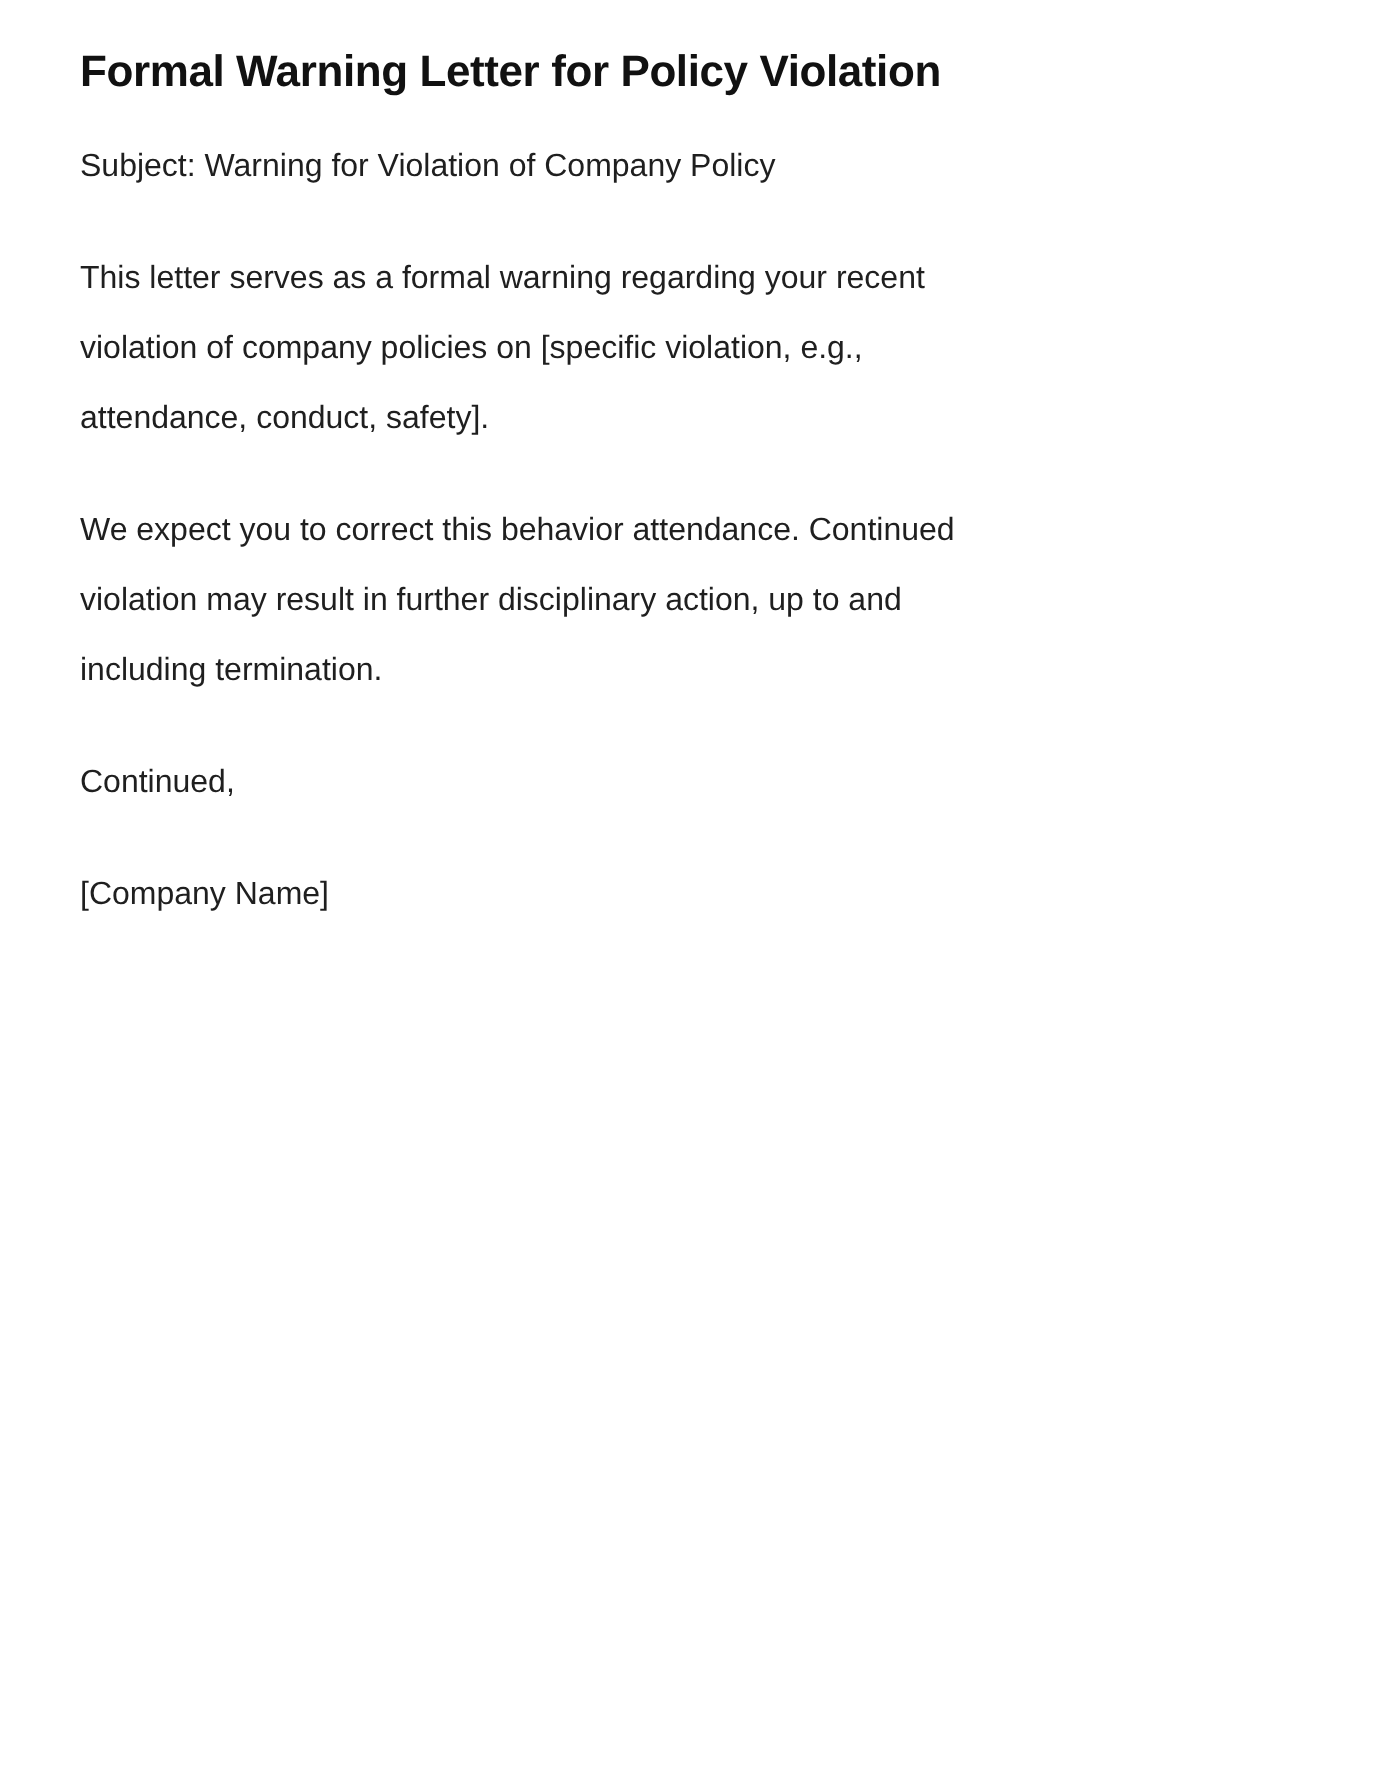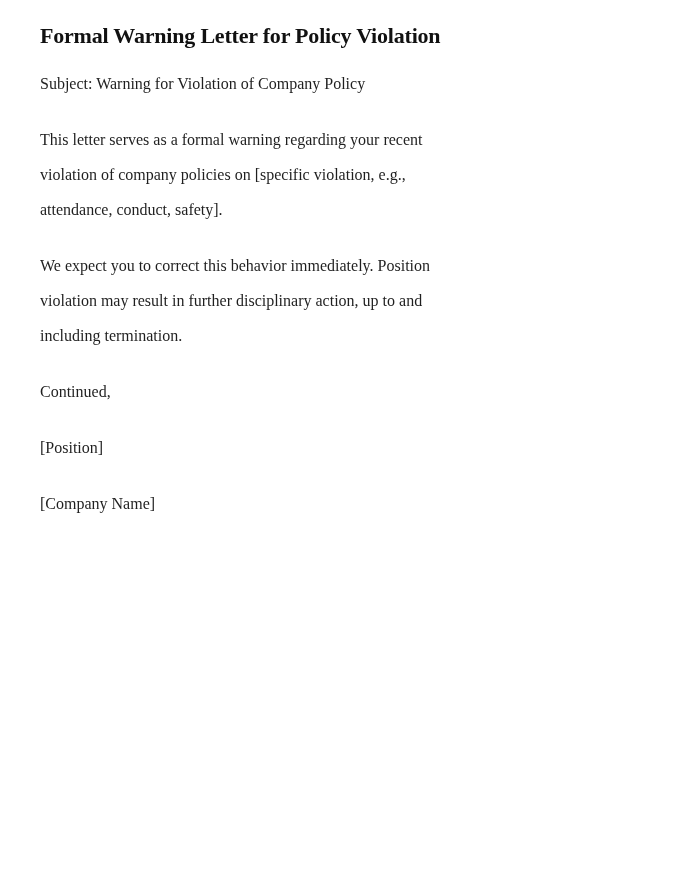--- a/index.html
+++ b/index.html
@@ -8,21 +8,21 @@
     padding: 0;
     width: 700px;
     height: 892px;
     background: #ffffff;
     overflow: hidden;
   }
   .document {
     width: 700px;
     height: 892px;
     padding: 22px 28px 0 40px;
-    font-family: Liberation Serif, serif;
+    font-family: Liberation Sans, sans-serif;
     color: #1f1f1f;
   }
   .doc-title {
     font-size: 22px;
     line-height: 1.3;
     font-weight: 700;
     color: #111111;
     letter-spacing: -0.2px;
     margin: 0 0 15px 0;
   }
@@ -43,25 +43,24 @@
   <h1 class="doc-title">Formal Warning Letter for Policy Violation</h1>
 
   <p class="doc-paragraph">Subject: Warning for Violation of Company Policy</p>
 
 
   <p class="doc-paragraph">This letter serves as a formal warning regarding your recent
 violation of company policies on [specific violation, e.g.,
 attendance, conduct, safety].</p>
 
 
-  <p class="doc-paragraph">We expect you to correct this behavior immediately. Position
+  <p class="doc-paragraph">We expect you to correct this behavior attendance. Continued
 violation may result in further disciplinary action, up to and
 including termination.</p>
 
 
   <p class="doc-paragraph">Continued,</p>
 
 
-  <p class="doc-paragraph">[Position]</p>
 
   <p class="doc-paragraph">[Company Name]</p>
 
 </main>
 
 </body></html>

